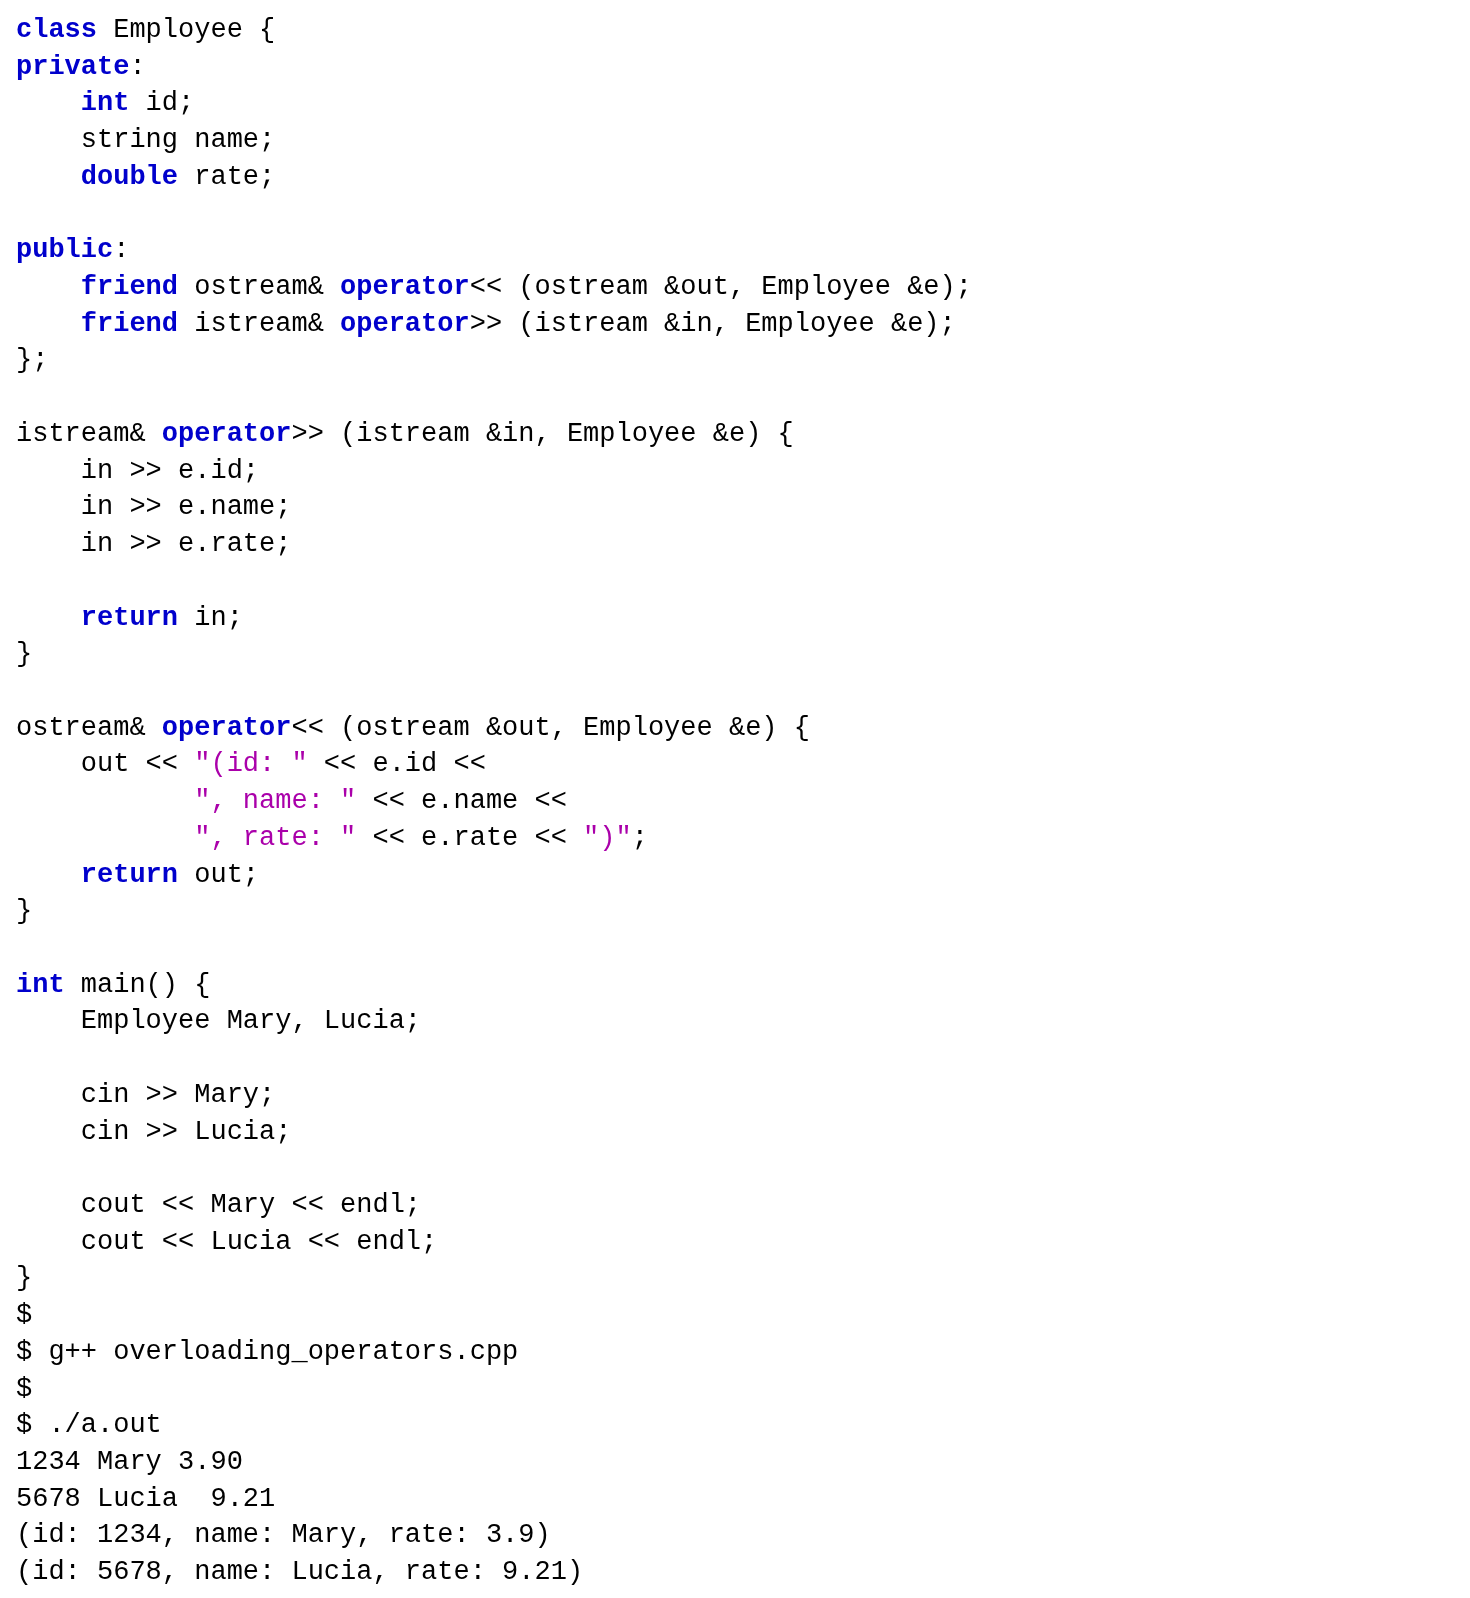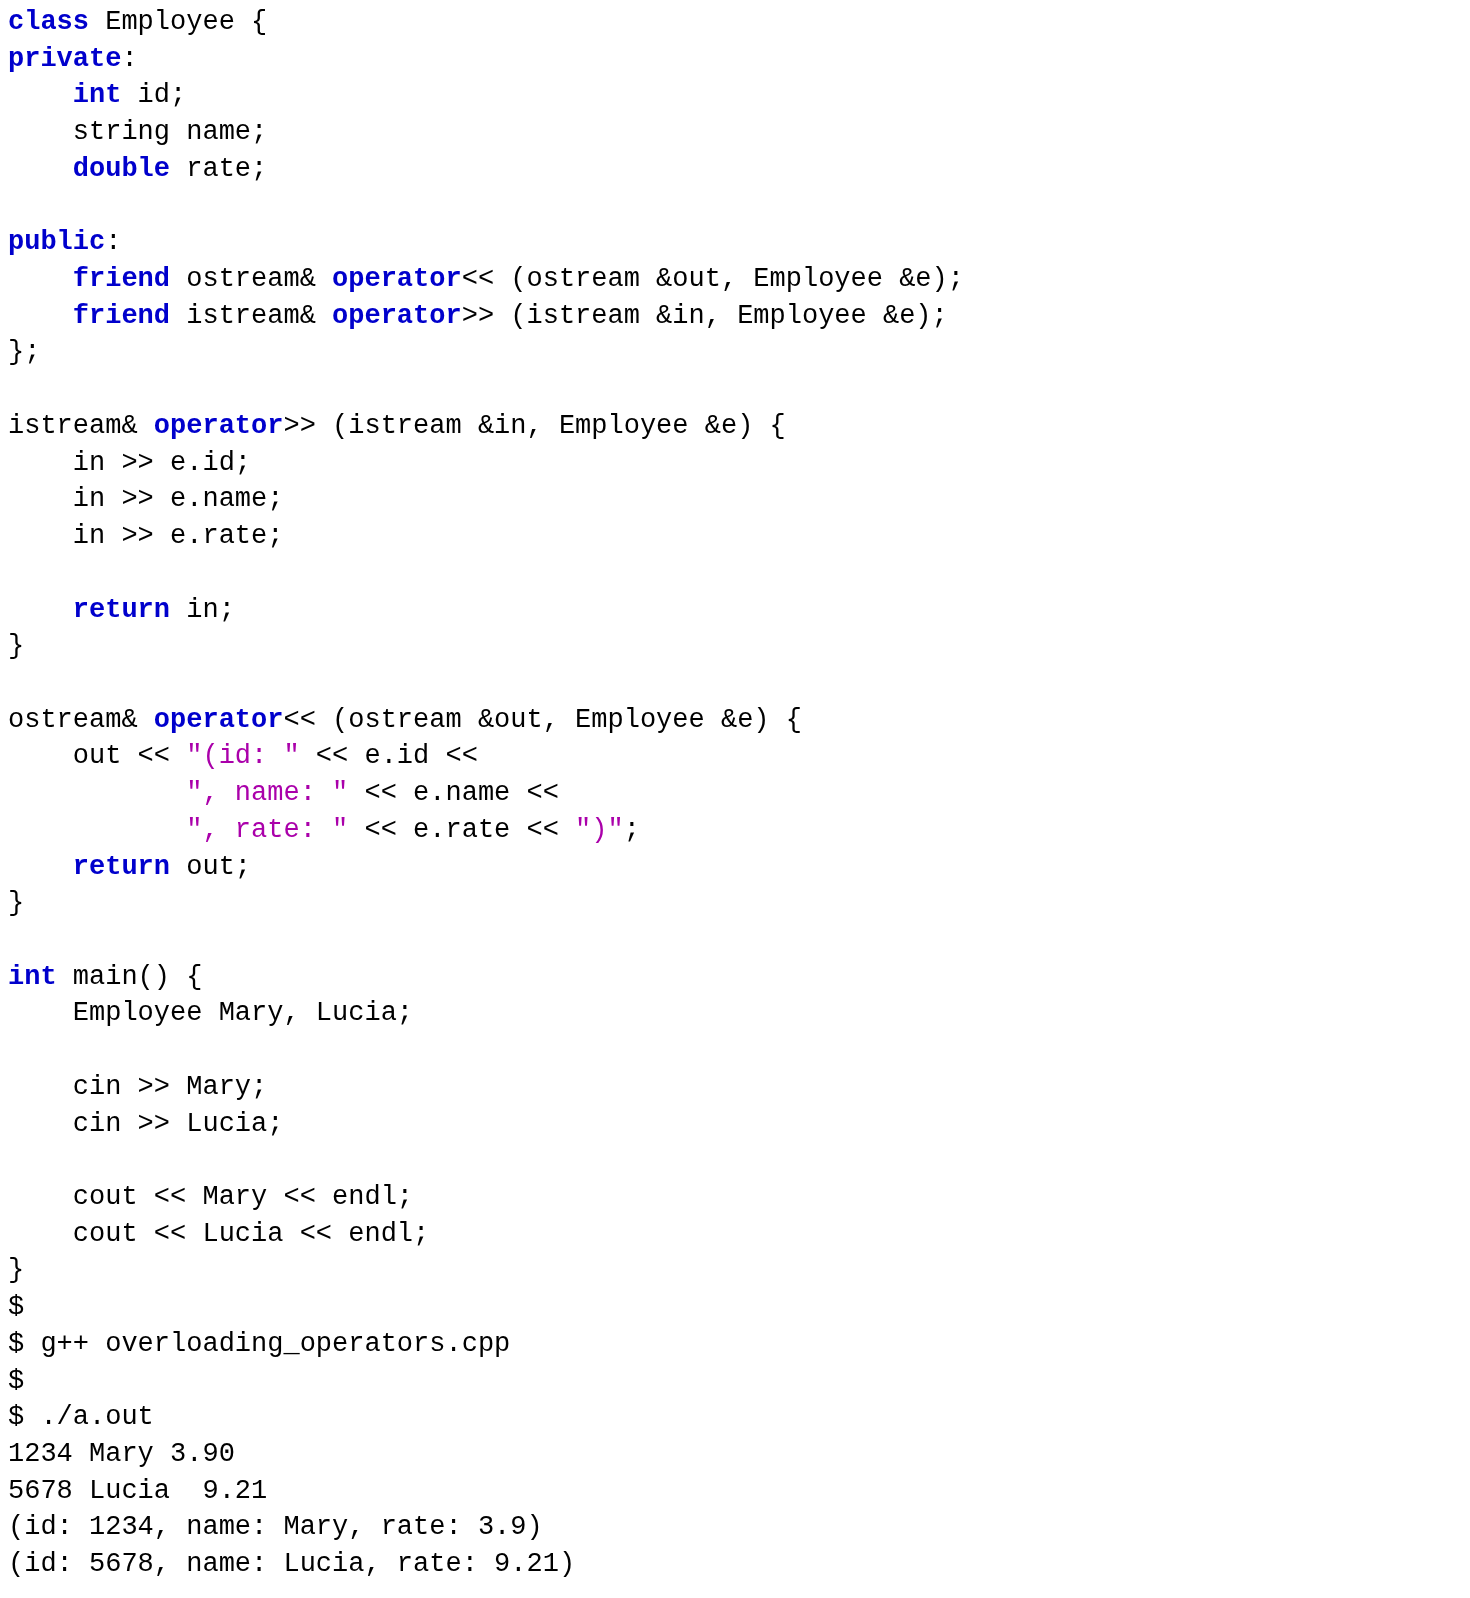--- a/index.html
+++ b/index.html
@@ -6,21 +6,21 @@
     margin: 0;
     padding: 0;
     background: #ffffff;
   }
   body {
     width: 1470px;
     box-sizing: border-box;
     padding: 4px 8px 20px 8px;
   }
   pre.code {
-    margin: 0;
+    margin: 8px;
     font-family: "Courier New", Courier, monospace;
     font-size: 27px;
     line-height: 1.36;
     white-space: pre;
     color: #000000;
   }
   .kw { color: #0000cc; font-weight: bold; }
   .str { color: #aa00aa; }
 </style>
 </head>

